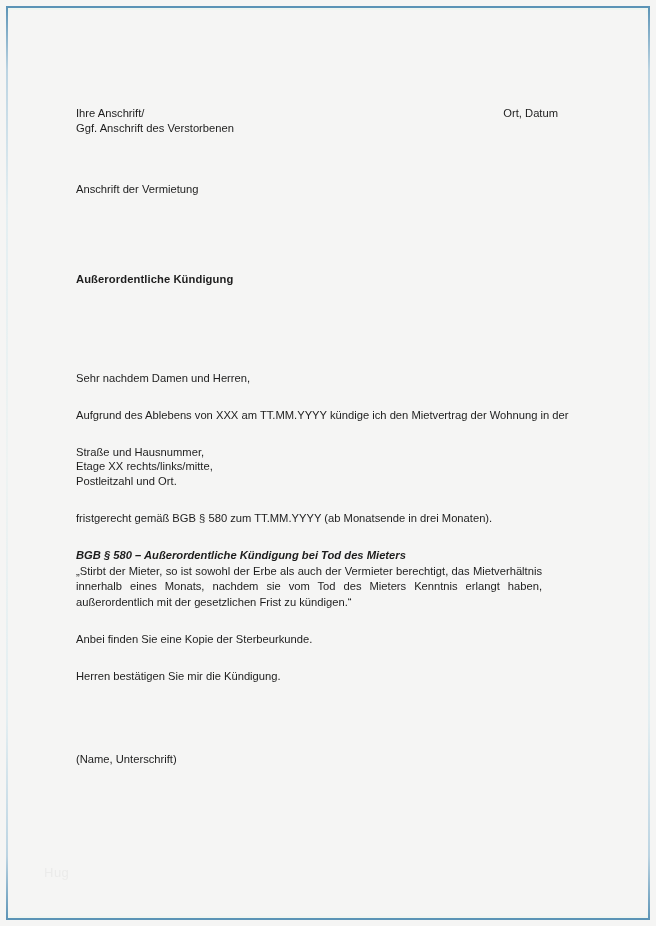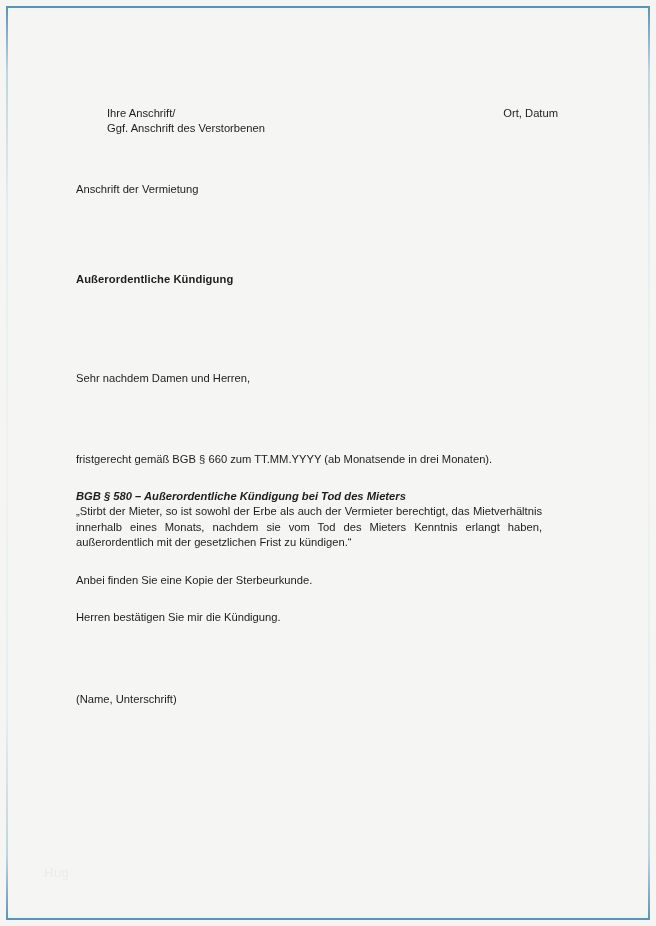--- a/index.html
+++ b/index.html
@@ -78,21 +78,21 @@
   .sp-2 { height: 22px; }
   .sp-3 { height: 30px; }
   .sp-4 { height: 38px; }
   .sp-5 { height: 46px; }
 
   .subject {
     font-weight: bold;
     letter-spacing: .1px;
   }
 
-  .multi { white-space: pre-line; margin-left: 31px; }
+  .multi { white-space: pre-line; }
 
   .law-head {
     font-weight: bold;
     font-style: italic;
   }
   .law-quote {
     text-align: justify;
     width: 466px;
     line-height: 1.38;
     margin-top: 1px;
@@ -139,27 +139,31 @@
 
       <div class="blk subject">Außerordentliche Kündigung</div>
 
       <div class="sp-5"></div>
       <div class="sp-4"></div>
 
       <div class="blk">Sehr nachdem Damen und Herren,</div>
 
       <div class="sp-2"></div>
 
+      <div class="blk">Aufgrund des Ablebens von XXX am TT.MM.YYYY kündige ich den Mietvertrag der Wohnung in der</div>
 
       <div class="sp-2"></div>
 
+      <div class="blk multi">Straße und Hausnummer,
+Etage XX rechts/links/mitte,
+Postleitzahl und Ort.</div>
 
       <div class="sp-2"></div>
 
-      <div class="blk">fristgerecht gemäß BGB § 660 zum TT.MM.YYYY (ab Monatsende in drei Monaten).</div>
+      <div class="blk">fristgerecht gemäß BGB § 580 zum TT.MM.YYYY (ab Monatsende in drei Monaten).</div>
 
       <div class="sp-2"></div>
 
       <div class="blk law-head">BGB § 580 – Außerordentliche Kündigung bei Tod des Mieters</div>
 
       <div class="blk law-quote">„Stirbt der Mieter, so ist sowohl der Erbe als auch der Vermieter berechtigt, das Mietverhältnis innerhalb eines Monats, nachdem sie vom Tod des Mieters Kenntnis erlangt haben, außerordentlich mit der gesetzlichen Frist zu kündigen.“</div>
 
       <div class="sp-2"></div>
 
       <div class="blk">Anbei finden Sie eine Kopie der Sterbeurkunde.</div>

